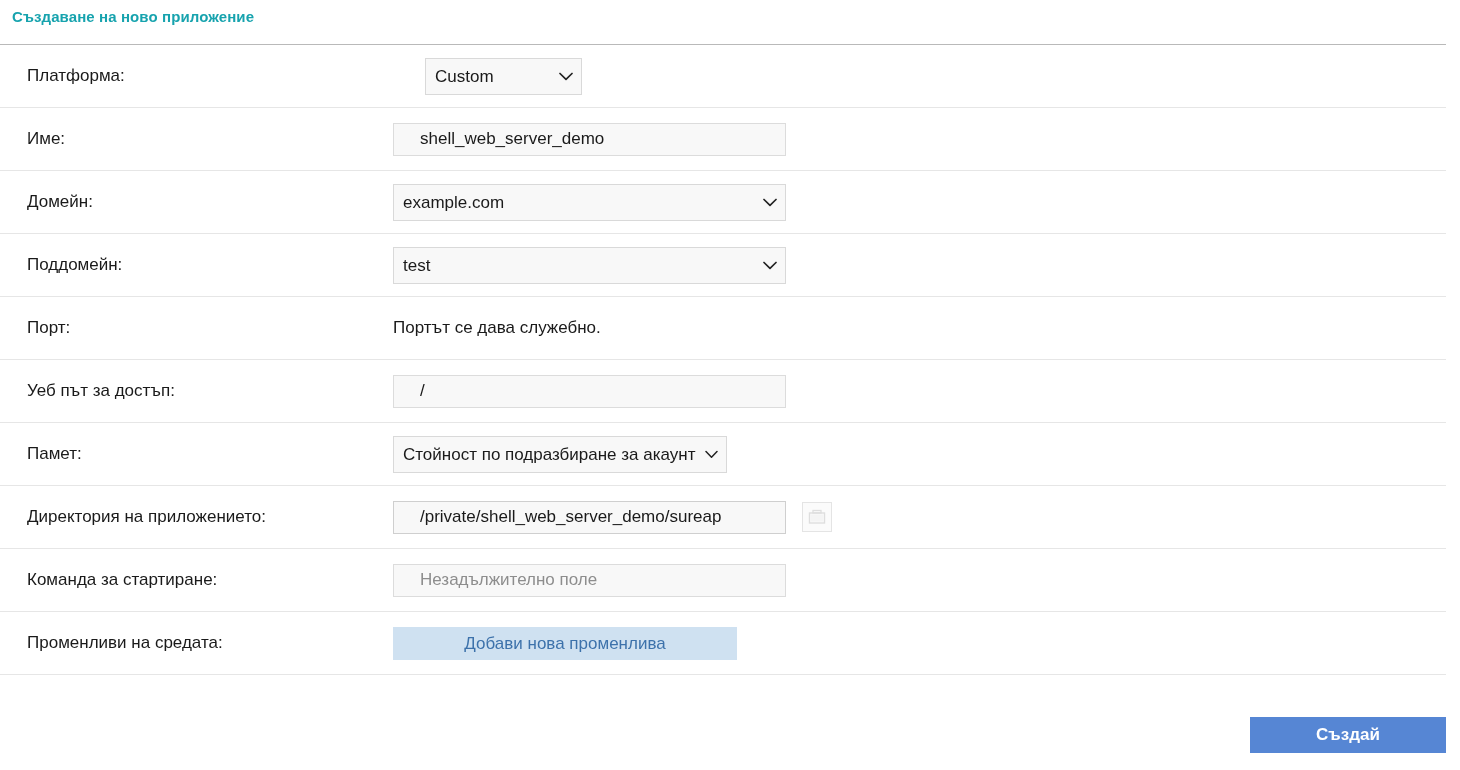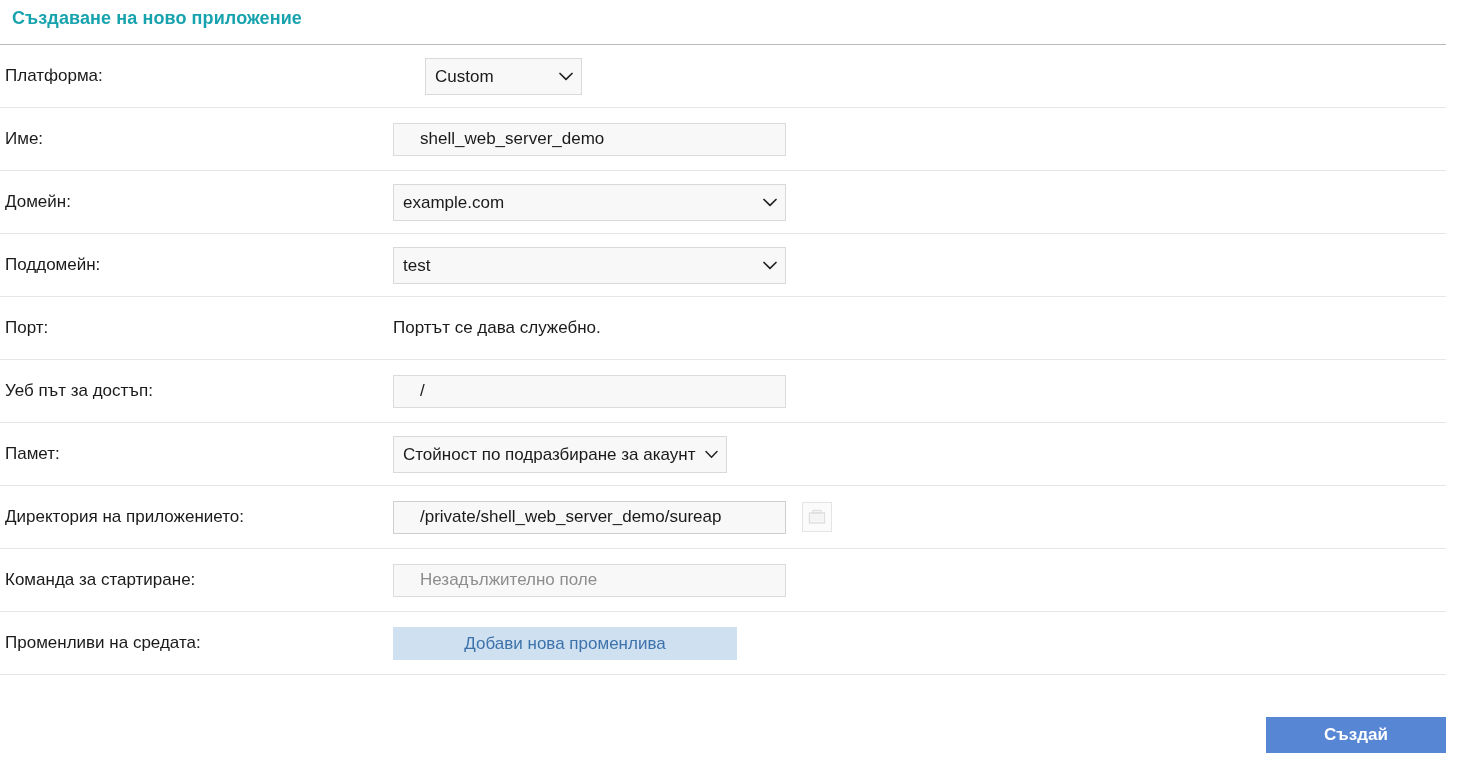--- a/index.html
+++ b/index.html
@@ -17,21 +17,21 @@
   .page {
     position: relative;
     width: 1460px;
     height: 770px;
     box-sizing: border-box;
   }
   .page-title {
     position: absolute;
     left: 12px;
     top: 8px;
-    font-size: 18px;
+    font-size: 15px;
     font-weight: bold;
     color: #17a3ae;
     letter-spacing: 0.1px;
     white-space: nowrap;
     text-align: right;
   }
   .title-rule {
     position: absolute;
     left: 0px;
     top: 44px;
@@ -50,21 +50,21 @@
     display: flex;
     align-items: center;
     width: 1446px;
     box-sizing: border-box;
     border-bottom: 1px solid #e6e6e6;
     height: 63px;
   }
   .row-label {
     width: 393px;
     flex: 0 0 393px;
-    padding-left: 5px;
+    padding-left: 27px;
     box-sizing: border-box;
     font-size: 17px;
     color: #1a1a1a;
     white-space: nowrap;
   }
   .row-field {
     flex: 1 1 auto;
     display: flex;
     align-items: center;
     gap: 8px;
@@ -160,21 +160,21 @@
     position: absolute;
     left: 0;
     top: 710px;
     width: 1446px;
     height: 60px;
   }
   .submit-btn {
     position: absolute;
     right: 0px;
     top: 7px;
-    width: 180px;
+    width: 196px;
     height: 36px;
     background: #5686d4;
     border: none;
     color: #ffffff;
     font-family: "Liberation Sans", sans-serif;
     font-size: 17px;
     font-weight: bold;
     cursor: pointer;
     padding: 0;
   }

